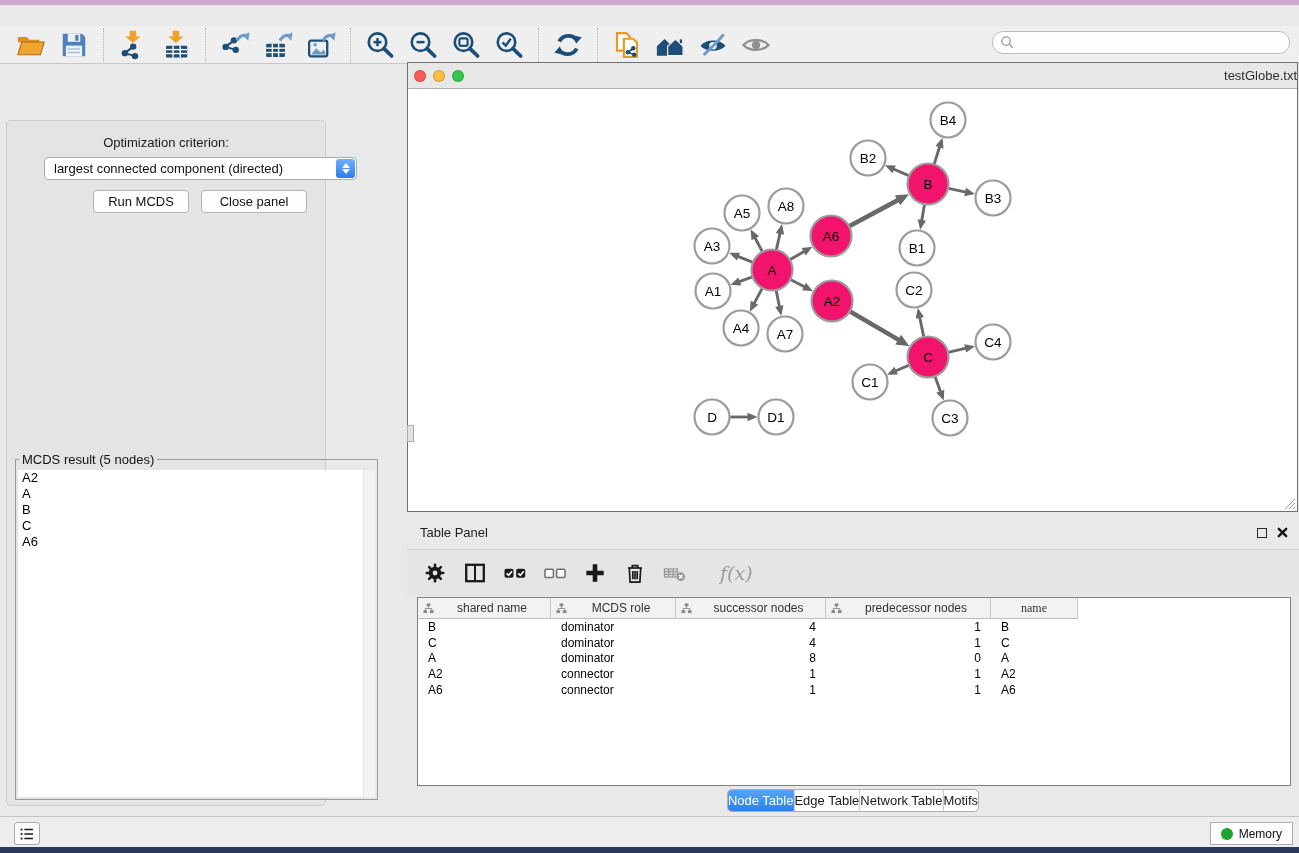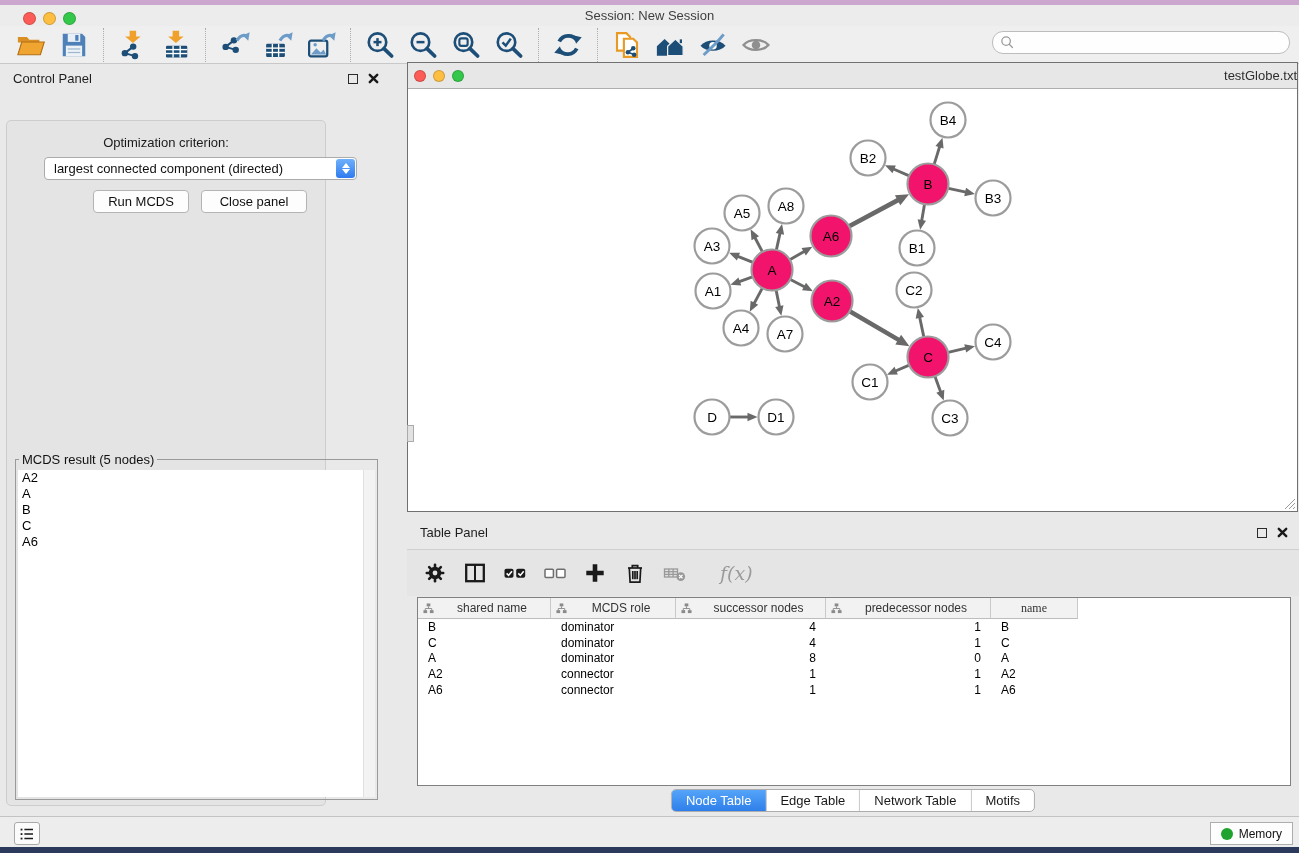--- a/index.html
+++ b/index.html
@@ -60,45 +60,37 @@
   .tp-btn{display:inline-flex;width:24px;height:24px;align-items:center;justify-content:center;}
   .fx-label{font-size:19px;font-style:italic;color:#9A9A9A;font-family:"DejaVu Serif",serif;margin-left:17px;}
   .datatable{position:absolute;left:10px;top:78px;width:874px;height:189px;background:#fff;border:1px solid #808080;box-sizing:border-box;overflow:hidden;}
   .thead{display:flex;height:21px;}
   .th{display:flex;align-items:center;background:#F2F2F2;border-right:1px solid #C9C9C9;border-bottom:1px solid #BDBDBD;box-sizing:border-box;height:21px;}
   .th .th-icon{margin-left:5px;display:inline-flex;}
   .th .th-label{flex:1;text-align:center;font-size:12px;color:#333;padding:0 4px;}
   .tr{display:flex;height:15.8px;align-items:center;}
   .td{font-size:12px;color:#000;box-sizing:border-box;white-space:nowrap;overflow:hidden;}
   .bottom-tabs{position:absolute;left:50%;transform:translateX(-50%);top:270px;display:inline-flex;border:1px solid #ADADAD;border-radius:5px;background:#fff;overflow:hidden;height:23px;box-sizing:border-box;}
-  .btab{padding:0 14px;line-height:21px;font-size:13px;color:#1A1A1A;border-left:1px solid #C9C9C9;}
+  .btab{padding:0 0;line-height:21px;font-size:13px;color:#1A1A1A;border-left:1px solid #C9C9C9;}
   .btab:first-child{border-left:none;}
   .btab.active{background:linear-gradient(#55A4F9,#2E7FEA);color:#fff;}
   
   .statusbar{position:absolute;left:0;top:816px;width:100%;height:31px;background:#EDEDED;border-top:1px solid #C3C3C3;box-sizing:border-box;}
   .list-btn{position:absolute;left:14px;top:5px;width:26px;height:23px;background:#FBFBFB;border:1px solid #A9A9A9;border-radius:3px;display:flex;align-items:center;justify-content:center;box-sizing:border-box;}
   .memory-btn{position:absolute;right:6px;top:5px;height:23px;background:#FDFDFD;border:1px solid #ADADAD;border-radius:0;display:flex;align-items:center;gap:6px;padding:0 10px;box-sizing:border-box;}
   .memory-dot{width:12px;height:12px;border-radius:50%;background:#1FA32E;}
   .memory-label{font-size:12px;color:#111;}
   .desktop-strip-bottom{position:absolute;left:0;bottom:0;width:100%;height:6px;background:#2B3A5C;}
 </style>
 </head>
 <body>
 
 <div class="app">
   <div class="desktop-strip-top"></div>
 
-  <div class="titlebar">
-    <div class="lights">
-      <span class="light red"></span>
-      <span class="light yellow"></span>
-      <span class="light green"></span>
-    </div>
-    <span class="title">Session: New Session</span>
-  </div>
 
   <div class="toolbar">
     <div class="tgroups">
         <span class="tgroup">
           <span class="tbtn">
             <svg width="30" height="30" viewBox="0 0 24 24">
               <path d="M1.5 5.5h7.2l2 2.2h8v2.2H1.5z" fill="#D98F24"></path>
               <path d="M1.5 19.8 4.6 9.6h18l-3.1 10.2z" fill="#EFA52F" stroke="#B36F15" stroke-width="0.9"></path>
             </svg>
           </span>
@@ -258,29 +250,20 @@
     <div class="searchbox">
       <svg width="17" height="17" viewBox="0 0 24 24">
           <circle cx="10" cy="10" r="6" fill="none" stroke="#9B9B9B" stroke-width="1.8"></circle>
           <line x1="14.5" y1="14.5" x2="19" y2="19" stroke="#9B9B9B" stroke-width="1.8" stroke-linecap="round"></line>
         </svg>
       <input placeholder="" style="">
     </div>
   </div>
 
   <div class="control-panel">
-    <div class="panel-head">
-      <span class="ptitle">Control Panel</span>
-      <span class="winbtns">
-        <span class="float-box"></span>
-        <svg width="13" height="13" viewBox="0 0 14 14">
-            <path d="M3 3 L11 11 M11 3 L3 11" stroke="#1A1A1A" stroke-width="2.6" stroke-linecap="round"></path>
-          </svg>
-      </span>
-    </div>
     <div class="cp-content">
       <div class="opt-label">Optimization criterion:</div>
       <div class="dropdown">
         <span class="dd-text">largest connected component (directed)</span>
         <span class="dd-stepper">
             <span class="up"></span>
             <span class="down"></span>
           </span>
       </div>
       <button class="cp-btn run">Run MCDS</button>

